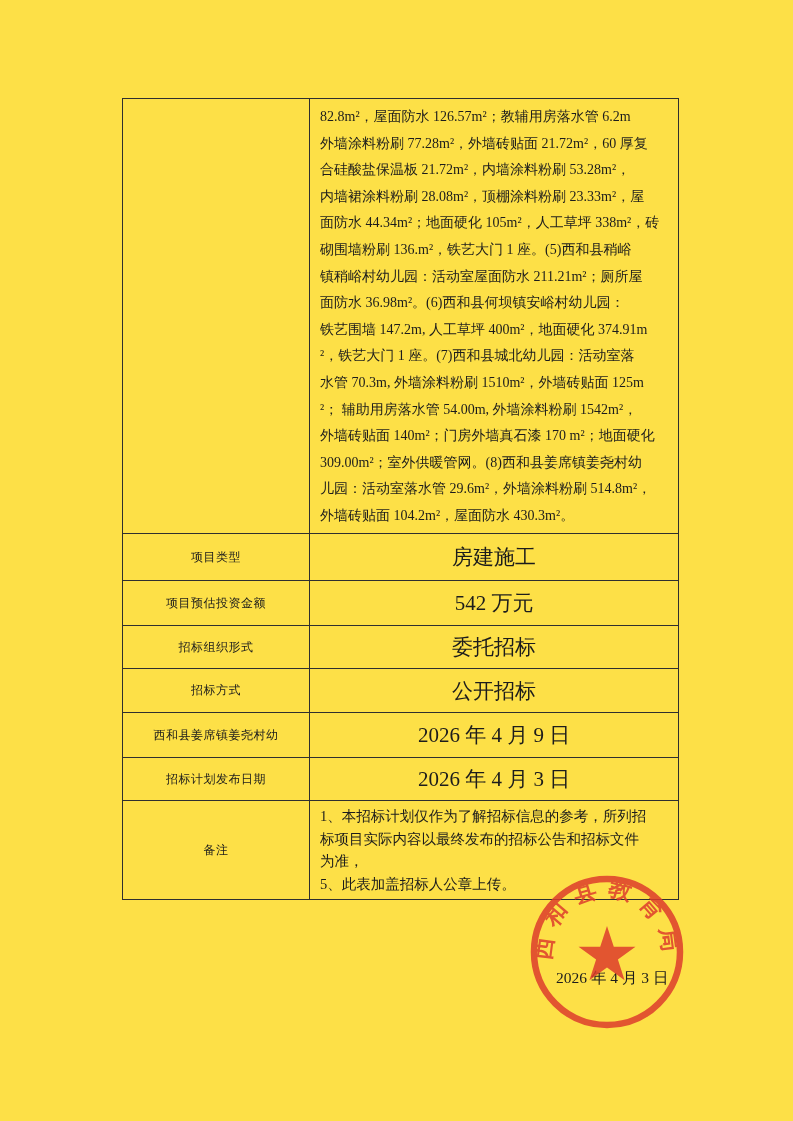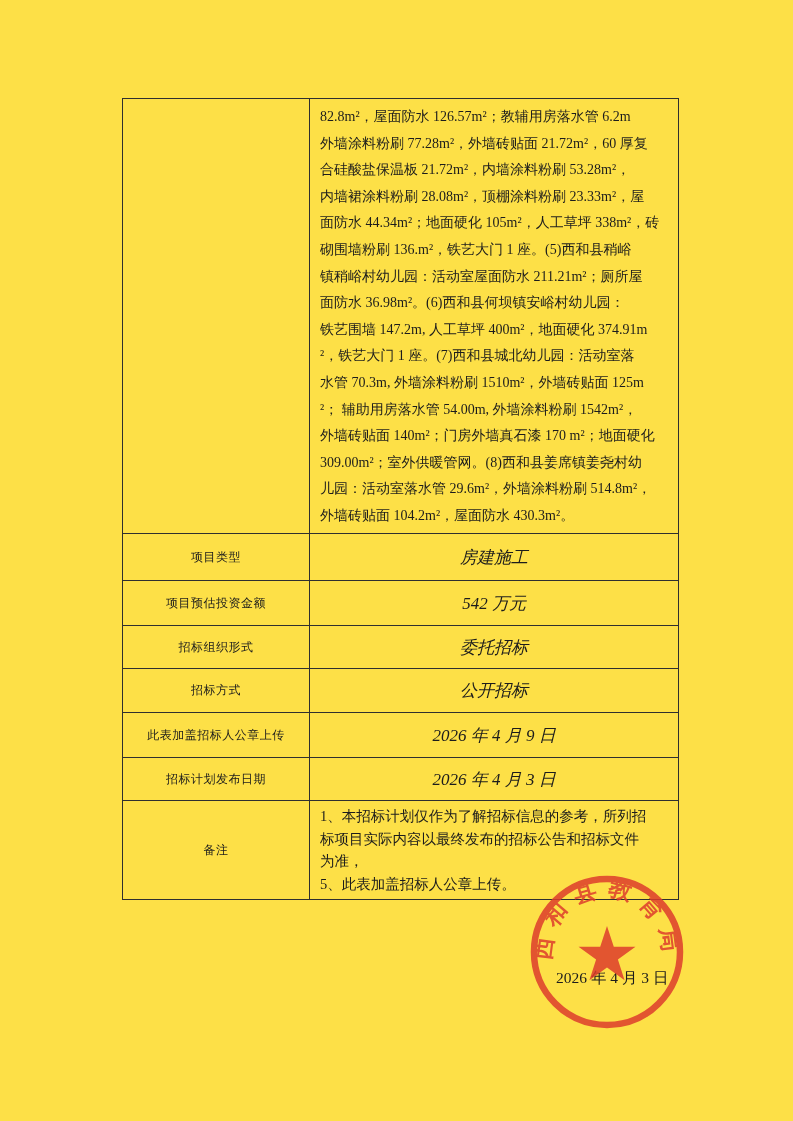--- a/index.html
+++ b/index.html
@@ -23,22 +23,21 @@
   }
   td.label {
     text-align:center;
     vertical-align:middle;
     font-size:12px;
     letter-spacing:0.5px;
   }
   td.value {
     text-align:center;
     vertical-align:middle;
-    font-size:17px;
-    font-style:italic;
+    font-size:21px;
   }
   td.cont {
     vertical-align:top;
     padding:5px 8px 0 10px;
     font-size:14px;
     line-height:26.6px;
     white-space:pre-line;
     text-align:left;
   }
   td.remarks {
@@ -119,21 +118,21 @@
     </tr>
     <tr class="r-std3">
       <td class="label">招标组织形式</td>
       <td class="value">委托招标</td>
     </tr>
     <tr class="r-std4">
       <td class="label">招标方式</td>
       <td class="value">公开招标</td>
     </tr>
     <tr class="r-std5">
-      <td class="label">此表加盖招标人公章上传</td>
+      <td class="label">西和县姜席镇姜尧村幼</td>
       <td class="value">2026 年 4 月 9 日</td>
     </tr>
     <tr class="r-std6">
       <td class="label">招标计划发布日期</td>
       <td class="value">2026 年 4 月 3 日</td>
     </tr>
     <tr class="r-rem">
       <td class="label">备注</td>
       <td class="remarks">1、本招标计划仅作为了解招标信息的参考，所列招
 标项目实际内容以最终发布的招标公告和招标文件

